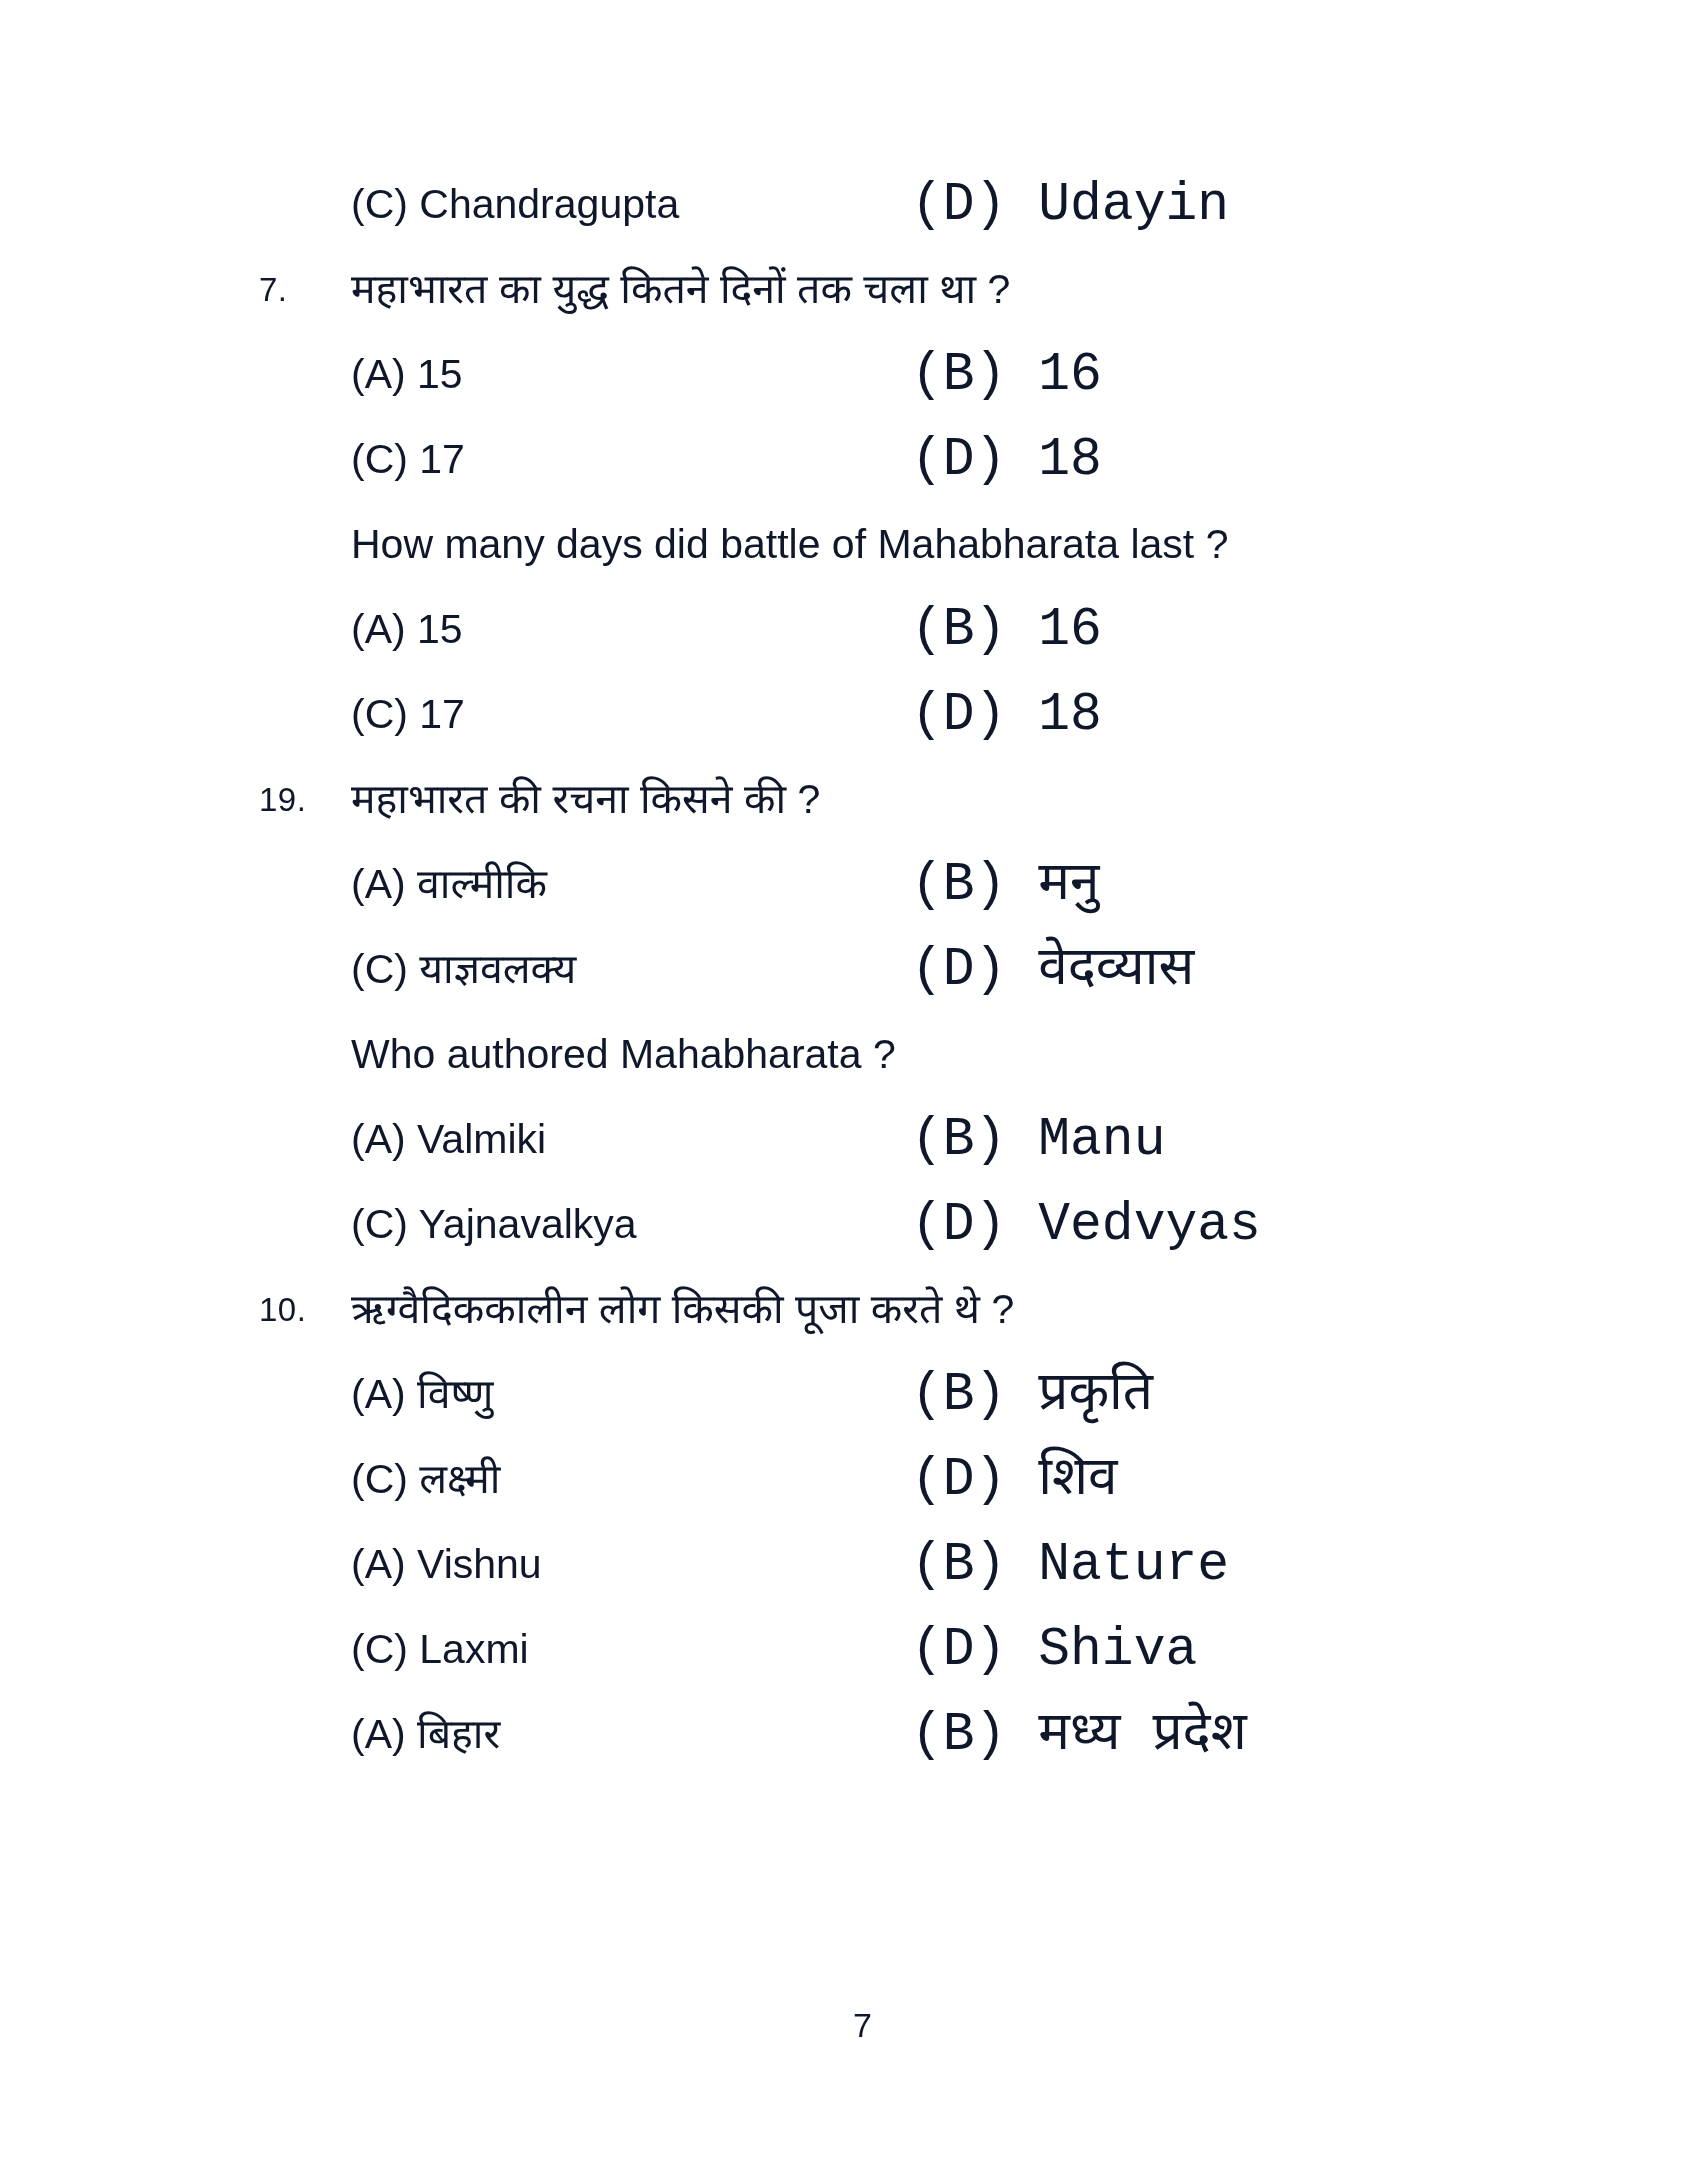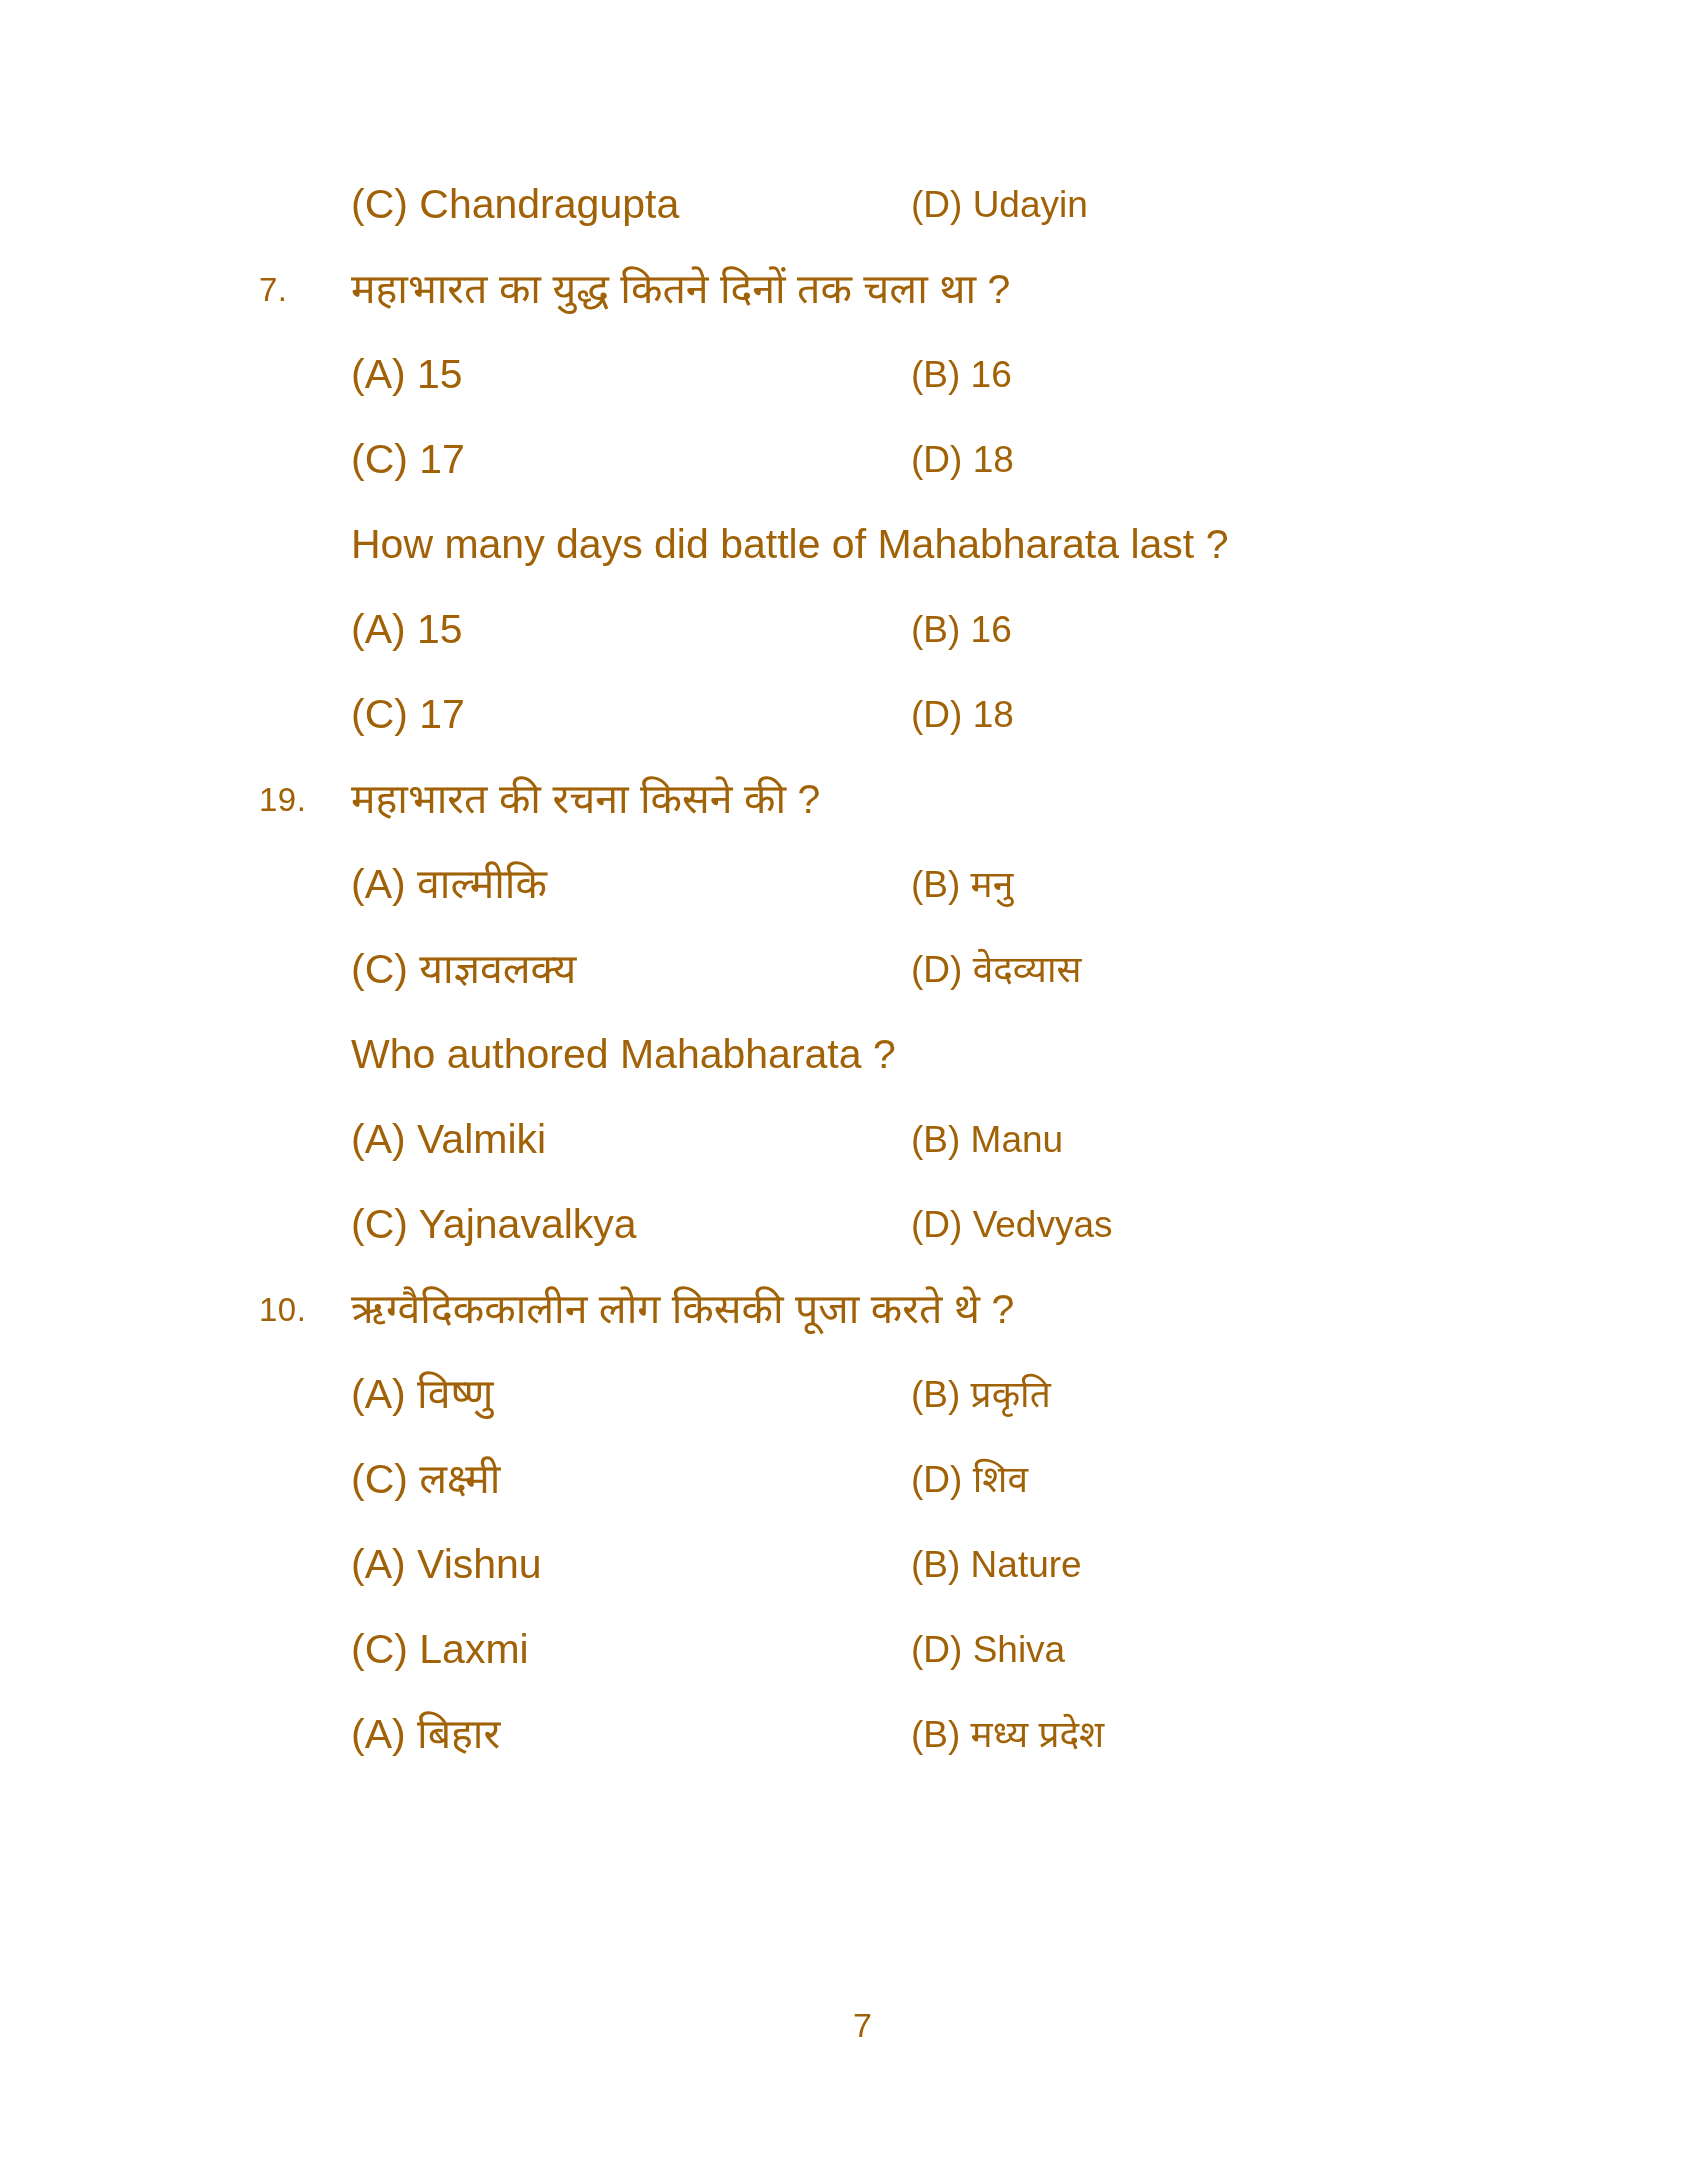--- a/index.html
+++ b/index.html
@@ -6,21 +6,21 @@
     margin: 0;
     padding: 0;
     background: #ffffff;
   }
   .page {
     position: relative;
     width: 1683px;
     height: 2178px;
     background: #ffffff;
     font-family: "Liberation Sans", "DejaVu Sans", sans-serif;
-    color: #a16207;
+    color: #0f172a;
     overflow: hidden;
   }
   .content {
     position: absolute;
     top: 162px;
     left: 0;
     width: 100%;
   }
   .row {
     position: relative;
@@ -37,21 +37,22 @@
     left: 259px;
     font-size: 33px;
     letter-spacing: 0.5px;
   }
   .left {
     left: 351px;
     font-size: 41px;
   }
   .right {
     left: 911px;
-    font-size: 37px;
+    font-size: 53px;
+    font-family: Liberation Mono, monospace;
   }
   .page-number {
     position: absolute;
     left: 853px;
     top: 2006px;
     width: 59px;
     font-size: 34px;
   }
 </style>
 </head>

